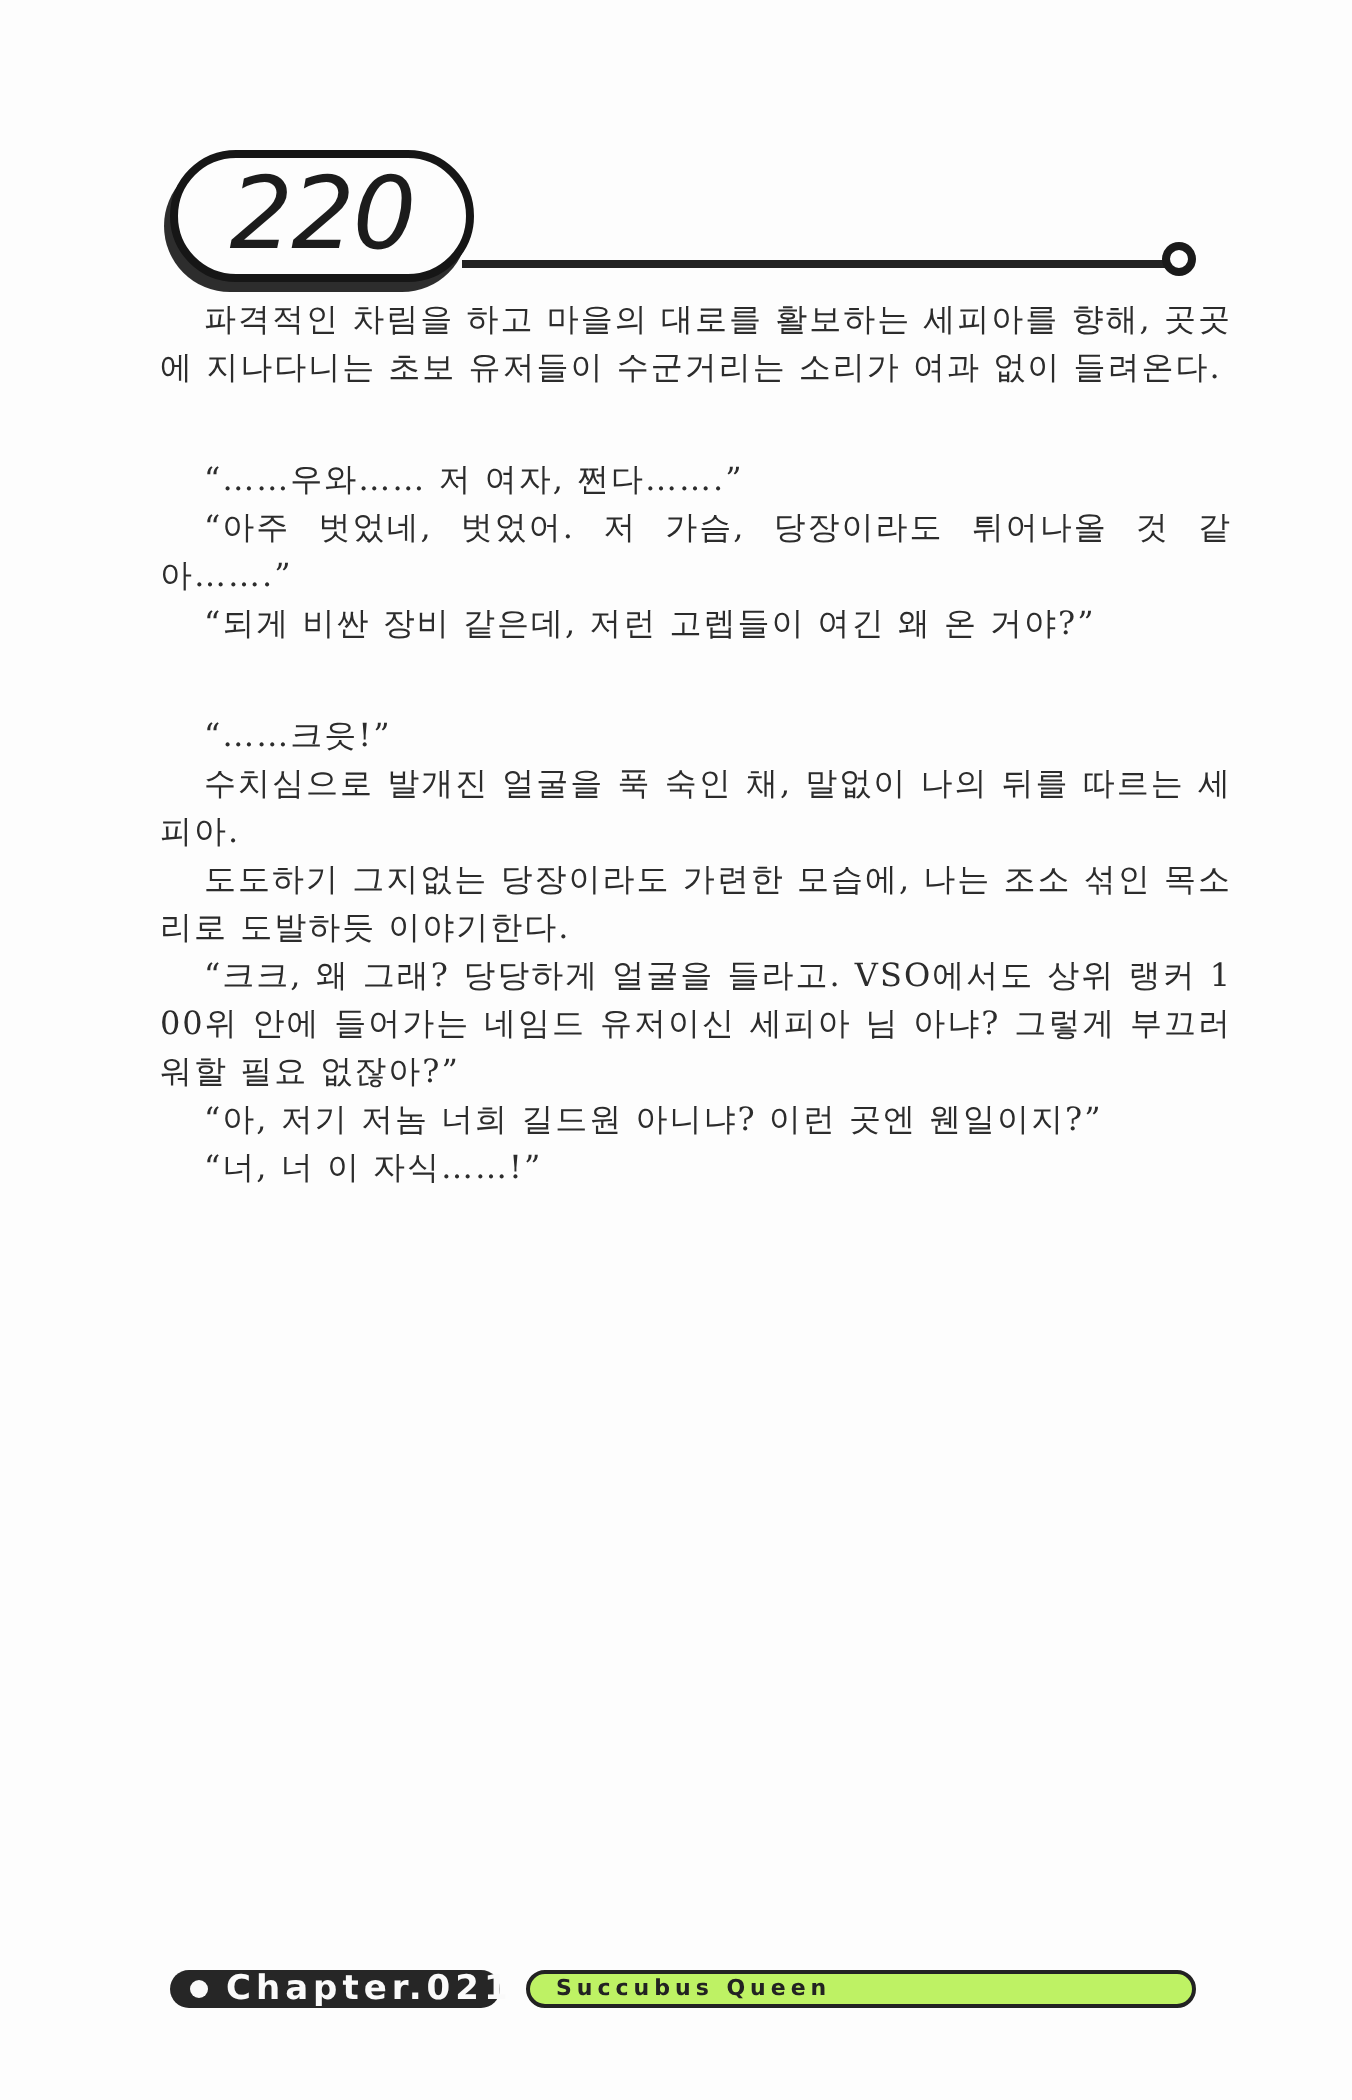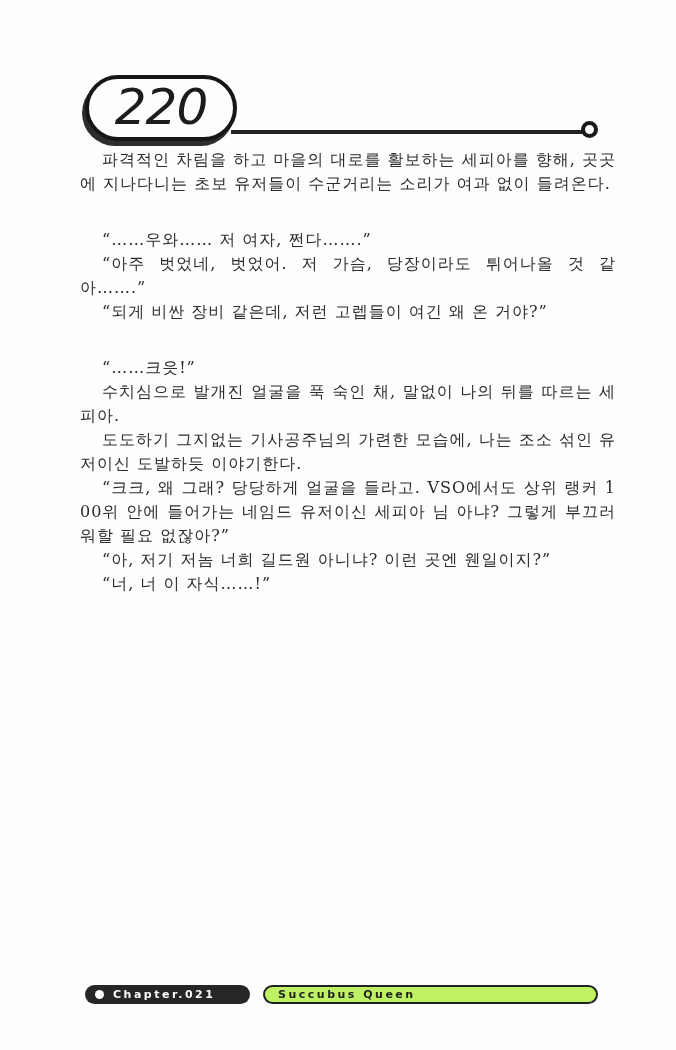--- a/index.html
+++ b/index.html
@@ -85,21 +85,21 @@
   }
   .chapter-pill .dot {
     width: 9px; height: 9px;
     background: #fafafa;
     border-radius: 50%;
     margin-right: 9px;
     flex: none;
   }
   .chapter-pill .label {
     color: #fafafa;
-    font-size: 11px;
+    font-size: 17px;
     font-weight: 700;
     letter-spacing: 2.5px;
     transform: translateY(-0.5px);
   }
   .series-pill {
     flex: 1;
     height: 19px;
     background: #bef264;
     border: 2px solid #222;
     border-radius: 10px;
@@ -126,21 +126,21 @@
   <div class="header-rule"></div>
   <div class="header-ring"></div>
 
   <div class="body-text">
       <p class="">파격적인 차림을 하고 마을의 대로를 활보하는 세피아를 향해, 곳곳에 지나다니는 초보 유저들이 수군거리는 소리가 여과 없이 들려온다.</p>
       <p class="gap">“……우와…… 저 여자, 쩐다…….”</p>
       <p class="">“아주 벗었네, 벗었어. 저 가슴, 당장이라도 튀어나올 것 같아…….”</p>
       <p class="">“되게 비싼 장비 같은데, 저런 고렙들이 여긴 왜 온 거야?”</p>
       <p class="gap">“……크읏!”</p>
       <p class="">수치심으로 발개진 얼굴을 푹 숙인 채, 말없이 나의 뒤를 따르는 세피아.</p>
-      <p class="">도도하기 그지없는 기사공주님의 가련한 모습에, 나는 조소 섞인 유저이신 도발하듯 이야기한다.</p>
+      <p class="">도도하기 그지없는 당장이라도 가련한 모습에, 나는 조소 섞인 목소리로 도발하듯 이야기한다.</p>
       <p class="">“크크, 왜 그래? 당당하게 얼굴을 들라고. VSO에서도 상위 랭커 100위 안에 들어가는 네임드 유저이신 세피아 님 아냐? 그렇게 부끄러워할 필요 없잖아?”</p>
       <p class="">“아, 저기 저놈 너희 길드원 아니냐? 이런 곳엔 웬일이지?”</p>
       <p class="">“너, 너 이 자식……!”</p>
     </div>
 
   <div class="footer">
     <div class="chapter-pill">
       <span class="dot"></span>
       <span class="label">Chapter.021</span>
     </div>

